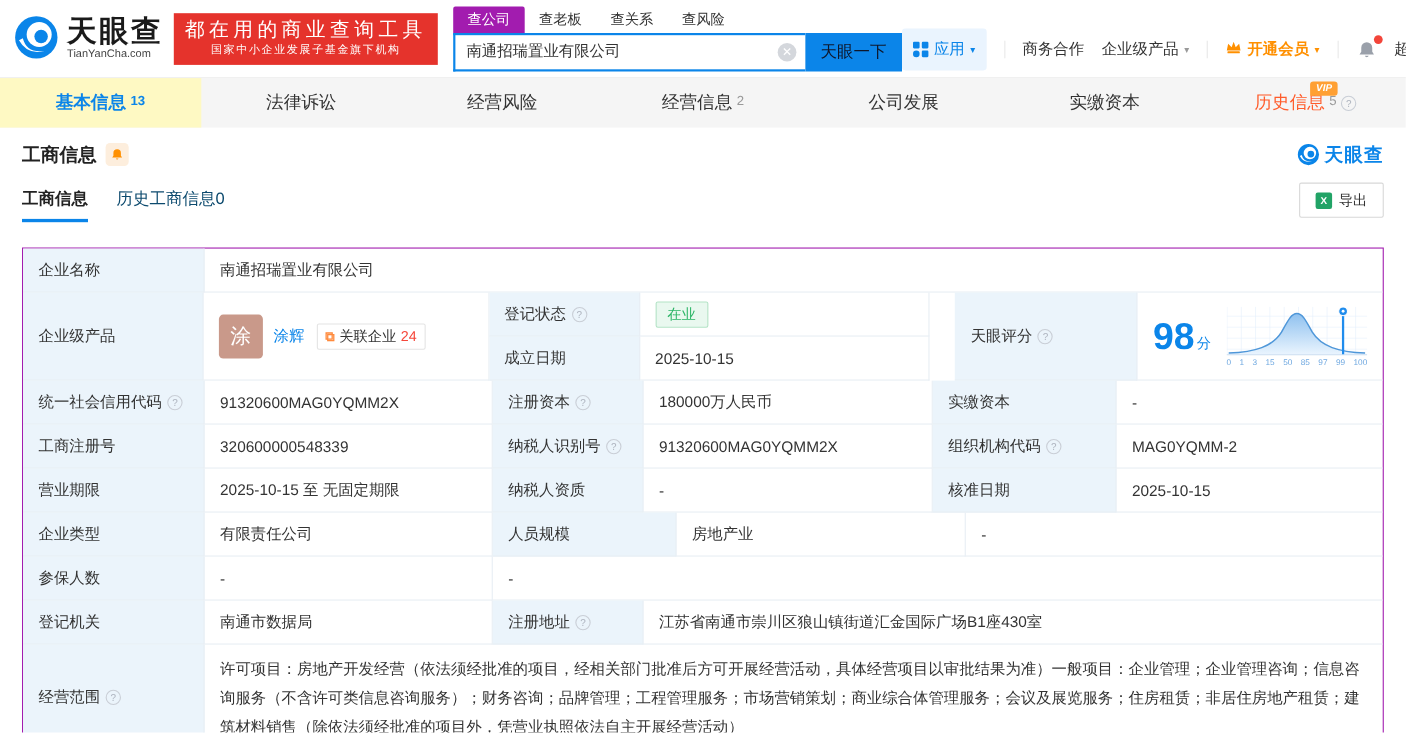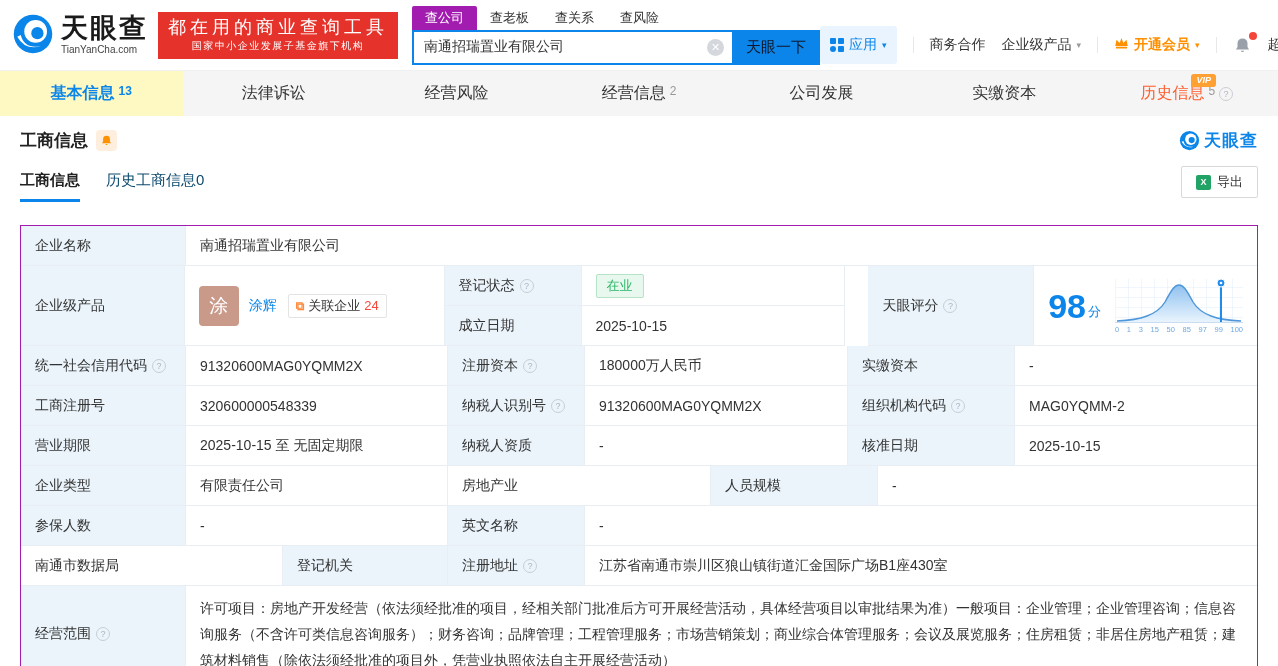--- a/index.html
+++ b/index.html
@@ -382,52 +382,49 @@
       </div>
   </div>
 
   <div class="trow">
     <div class="cell label c1">
         <span>企业类型</span>
       </div>
     <div class="cell c2">
         <span>有限责任公司</span>
       </div>
+    <div class="cell label c5">
+        <span>人员规模</span>
+      </div>
     <div class="cell c4">
         <span>房地产业</span>
       </div>
-    <div class="cell label c5">
-        <span>人员规模</span>
-      </div>
     <div class="cell c6">
         <span>-</span>
       </div>
   </div>
 
   <div class="trow">
     <div class="cell label c1">
         <span>参保人数</span>
       </div>
     <div class="cell c2">
         <span>-</span>
       </div>
-    <div class="cell label c3">
-        <span>英文名称</span>
-      </div>
     <div class="cell grow">
         <span>-</span>
       </div>
   </div>
 
   <div class="trow">
+    <div class="cell label c1">
+        <span>登记机关</span>
+      </div>
     <div class="cell c2">
         <span>南通市数据局</span>
-      </div>
-    <div class="cell label c1">
-        <span>登记机关</span>
       </div>
     <div class="cell label c3">
         <span>注册地址</span>
         <span class="help">?</span>
       </div>
     <div class="cell grow">
         <span>江苏省南通市崇川区狼山镇街道汇金国际广场B1座430室</span>
       </div>
   </div>
 

